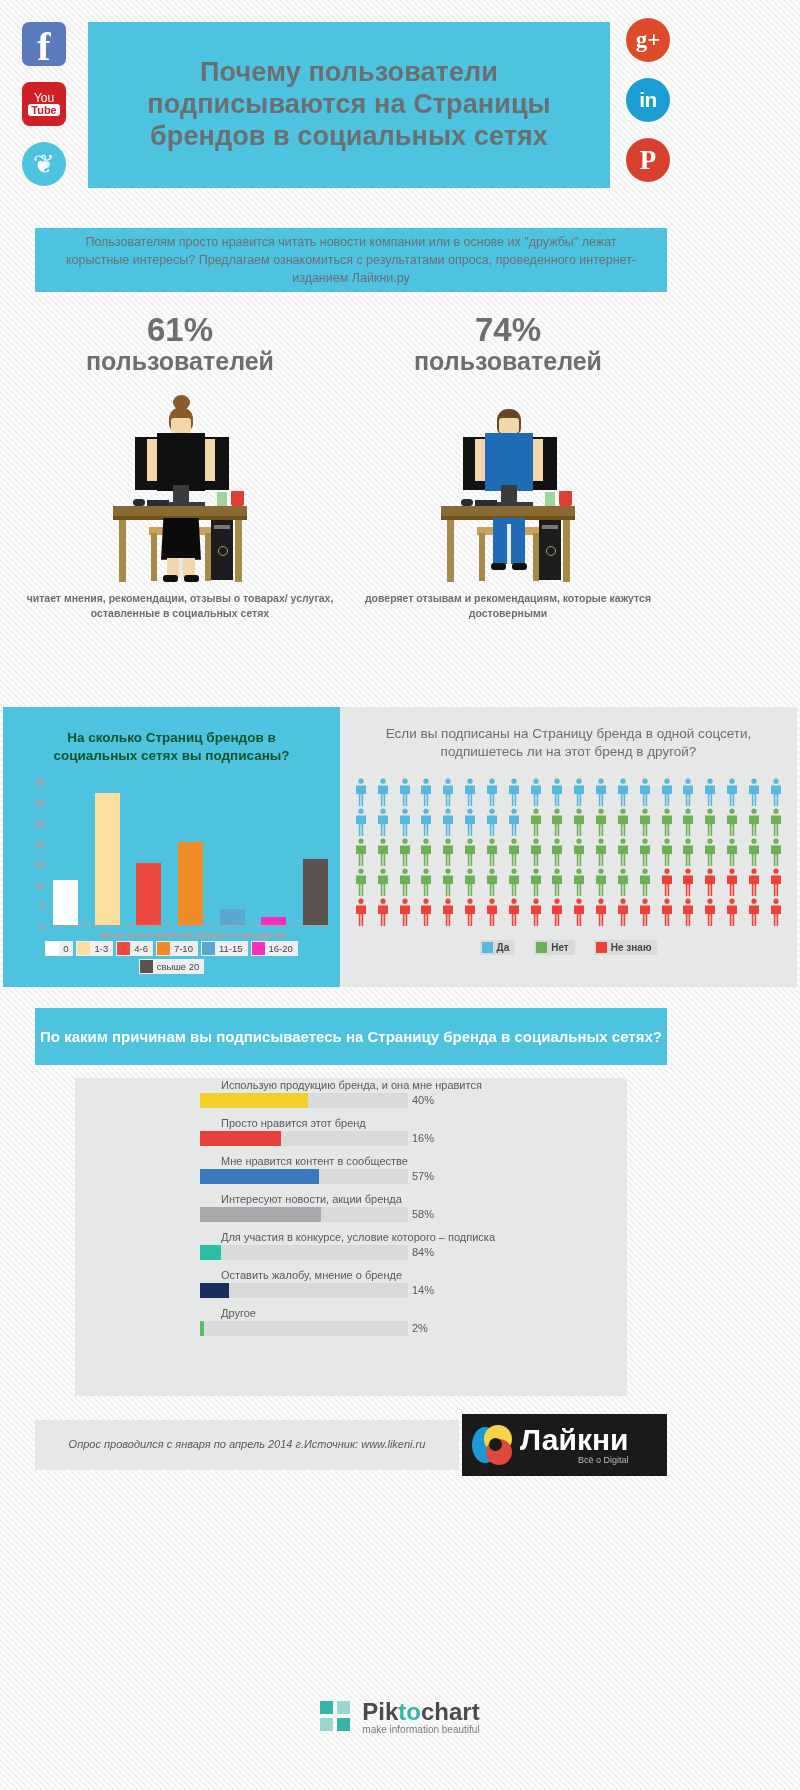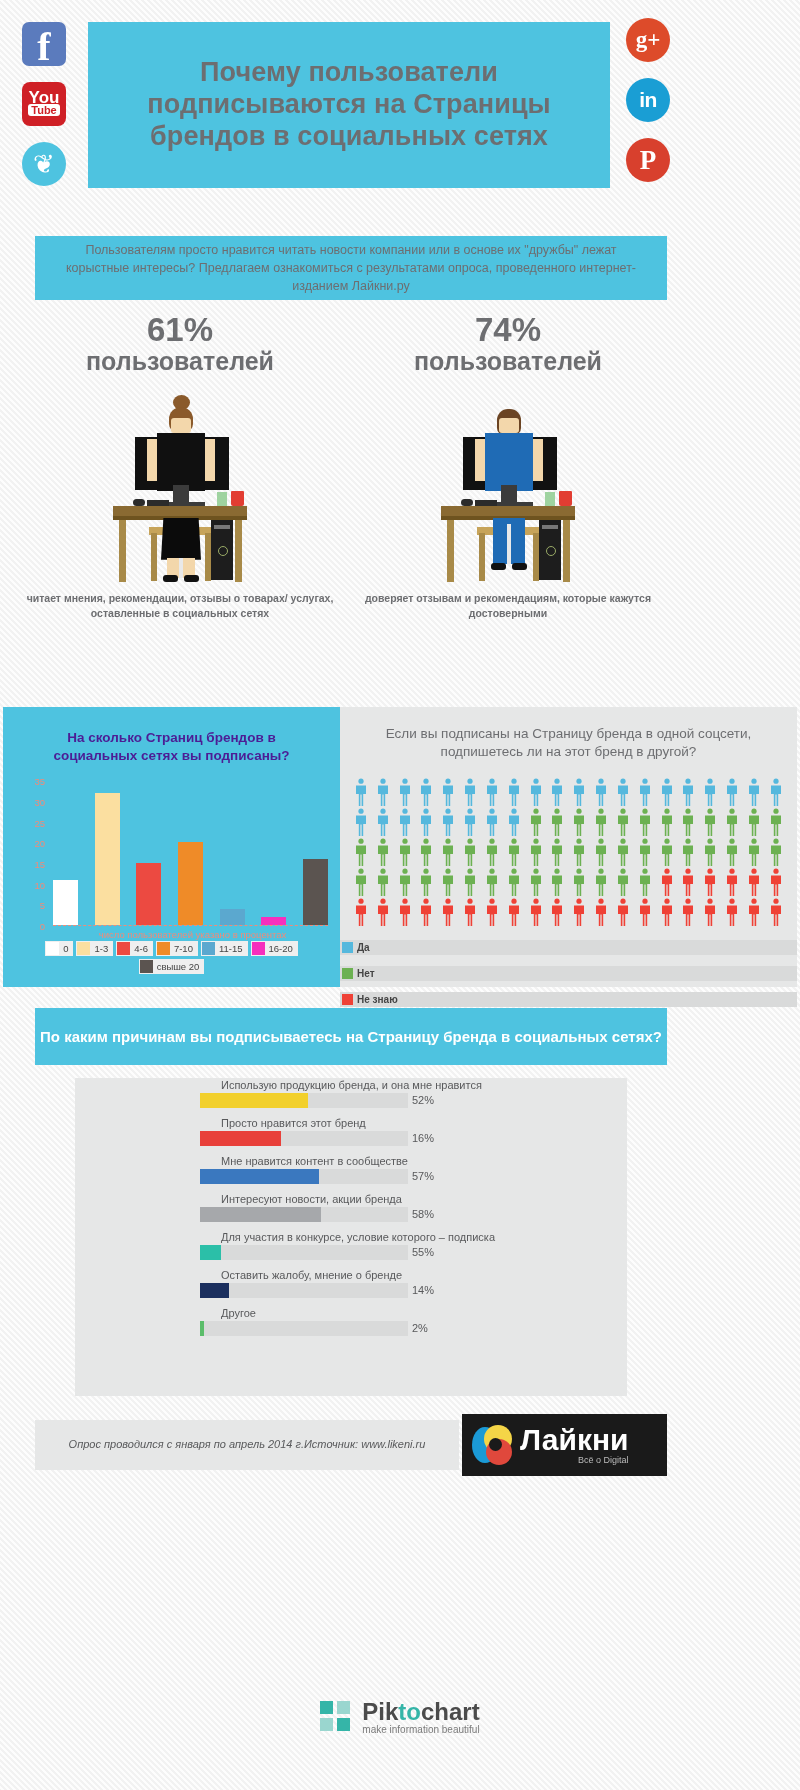--- a/index.html
+++ b/index.html
@@ -32,34 +32,34 @@
   .soc-right { position: absolute; left: 626px; top: 18px; width: 52px; }
   .soc-icon { width: 44px; height: 44px; margin-bottom: 16px; position: relative; }
 
   .fb { background: #5b7bbd; border-radius: 7px; }
   .fb:after {
     content: "f"; position: absolute; left: 0; right: 0; top: 1px;
     font-family: "Liberation Serif", serif; font-weight: bold; font-size: 40px;
     color: #fff; text-align: center;
   }
   .yt { background: #cf2026; border-radius: 8px; display: flex; align-items: center; justify-content: center; flex-direction: column; }
-  .yt .yt1 { color: #fff; font-size: 17px; font-weight: bold; line-height: 10px; }
+  .yt .yt1 { color: #fff; font-size: 12px; font-weight: normal; line-height: 10px; }
   .yt .yt2 { background: #fff; color: #cf2026; font-size: 11px; font-weight: bold; border-radius: 3px; padding: 0 3px; line-height: 12px; margin-top: 1px; }
   .tw { background: #4ec3e0; border-radius: 50%; display: flex; align-items: center; justify-content: center; }
   .tw span { color: #fff; font-size: 26px; line-height: 26px; }
   .gp { background: #dd4b2a; border-radius: 50%; display: flex; align-items: center; justify-content: center; }
   .gp span { color: #fff; font-size: 23px; font-weight: bold; font-family: "Liberation Serif", serif; }
   .li { background: #1a9ed4; border-radius: 50%; display: flex; align-items: center; justify-content: center; }
   .li span { color: #fff; font-size: 21px; font-weight: bold; letter-spacing: -.5px; }
   .pi { background: #d8402d; border-radius: 50%; display: flex; align-items: center; justify-content: center; }
   .pi span { color: #fff; font-size: 27px; font-weight: bold; font-family: "Liberation Serif", serif; }
 
   
   .lead-band {
-    position: absolute; left: 35px; top: 236px; width: 632px; height: 64px;
+    position: absolute; left: 35px; top: 228px; width: 632px; height: 64px;
     background: #4ec3e0; display: flex; align-items: center; justify-content: center;
   }
   .lead-text { font-size: 12.5px; line-height: 1.45; text-align: center; color: #6d6e71; padding: 0 20px; }
 
   
   .stat { position: absolute; top: 312px; width: 340px; text-align: center; }
   .stat.left { left: 10px; }
   .stat.right { left: 338px; }
   .stat-num { font-size: 33px; font-weight: bold; color: #6d6e71; line-height: 1.08; }
   .stat-lbl { font-size: 25px; font-weight: bold; color: #6d6e71; line-height: 1.08; }
@@ -102,21 +102,21 @@
   .pens { position: absolute; left: 122px; top: 105px; width: 10px; height: 14px; background: #9fd3a0; }
   .mouse { position: absolute; left: 38px; top: 112px; width: 12px; height: 7px; background: #2b2b2b; border-radius: 4px; }
   .keyb { position: absolute; left: 52px; top: 113px; width: 22px; height: 6px; background: #2b2b2b; }
 
   
   .chart-panel {
     position: absolute; left: 3px; top: 707px; width: 337px; height: 280px;
     background: #4ec3e0;
   }
   .chart-title {
-    color: #4c1d95; font-size: 13.5px; font-weight: bold; text-align: center;
+    color: #14532d; font-size: 13.5px; font-weight: bold; text-align: center;
     line-height: 1.34; padding: 22px 26px 0;
   }
   .plot { position: relative; margin: 16px 0 0 0; height: 158px; }
   .yaxis { position: absolute; left: 14px; top: 0; width: 28px; height: 145px; }
   .ytick {
     position: absolute; right: 0; font-size: 9.5px; color: #ef8b7a;
     transform: translateY(-50%); text-align: right; width: 100%;
   }
   .bars {
     position: absolute; left: 50px; right: 12px; top: 0; height: 145px;
@@ -140,21 +140,21 @@
   .picto-panel {
     position: absolute; left: 340px; top: 707px; width: 457px; height: 280px;
     background: #e6e7e7;
   }
   .picto-title {
     font-size: 13.5px; color: #6d6e71; text-align: center;
     line-height: 1.36; padding: 18px 34px 0;
   }
   .picto-grid { padding: 16px 14px 0 14px; }
   .picto-row { display: flex; justify-content: space-between; margin-bottom: 2px; }
-  .picto-legend { display: flex; justify-content: center; gap: 11px; margin-top: 14px; flex-direction: column; }
+  .picto-legend { display: flex; justify-content: center; gap: 19px; margin-top: 14px; }
   .pl-chip { display: flex; align-items: center; background: #d9dada; padding: 2px 6px 2px 2px; gap: 4px; }
   .pl-sw { width: 11px; height: 11px; }
   .pl-tx { font-size: 10px; color: #444; font-weight: bold; }
 
   
   .reasons-band {
     position: absolute; left: 35px; top: 1008px; width: 632px; height: 57px;
     background: #4ec3e0; display: flex; align-items: center; justify-content: center;
   }
   .reasons-title { color: #fff; font-size: 15px; font-weight: bold; text-align: center; line-height: 1.32; }
@@ -1005,21 +1005,21 @@
 
 <div class="reasons-band">
   <div class="reasons-title">По каким причинам вы подписываетесь на Страницу бренда в социальных сетях?</div>
 </div>
 <div class="reasons-box">
     <div class="reason">
       <div class="reason-label">Использую продукцию бренда, и она мне нравится</div>
       <div class="reason-track">
         <div class="reason-fill" title="Использую продукцию бренда, и она мне нравится: 52%" style="width: 52%; background: rgb(242, 208, 44);"></div>
       </div>
-      <div class="reason-val">52%</div>
+      <div class="reason-val">40%</div>
     </div>
     <div class="reason">
       <div class="reason-label">Просто нравится этот бренд</div>
       <div class="reason-track">
         <div class="reason-fill" title="Просто нравится этот бренд: 39%" style="width: 39%; background: rgb(232, 64, 58);"></div>
       </div>
       <div class="reason-val">16%</div>
     </div>
     <div class="reason">
       <div class="reason-label">Мне нравится контент в сообществе</div>
@@ -1033,21 +1033,21 @@
       <div class="reason-track">
         <div class="reason-fill" title="Интересуют новости, акции бренда: 58%" style="width: 58%; background: rgb(166, 168, 171);"></div>
       </div>
       <div class="reason-val">58%</div>
     </div>
     <div class="reason">
       <div class="reason-label">Для участия в конкурсе, условие которого – подписка</div>
       <div class="reason-track">
         <div class="reason-fill" title="Для участия в конкурсе, условие которого – подписка: 10%" style="width: 10%; background: rgb(43, 191, 168);"></div>
       </div>
-      <div class="reason-val">55%</div>
+      <div class="reason-val">84%</div>
     </div>
     <div class="reason">
       <div class="reason-label">Оставить жалобу, мнение о бренде</div>
       <div class="reason-track">
         <div class="reason-fill" title="Оставить жалобу, мнение о бренде: 14%" style="width: 14%; background: rgb(27, 47, 94);"></div>
       </div>
       <div class="reason-val">14%</div>
     </div>
     <div class="reason">
       <div class="reason-label">Другое</div>

